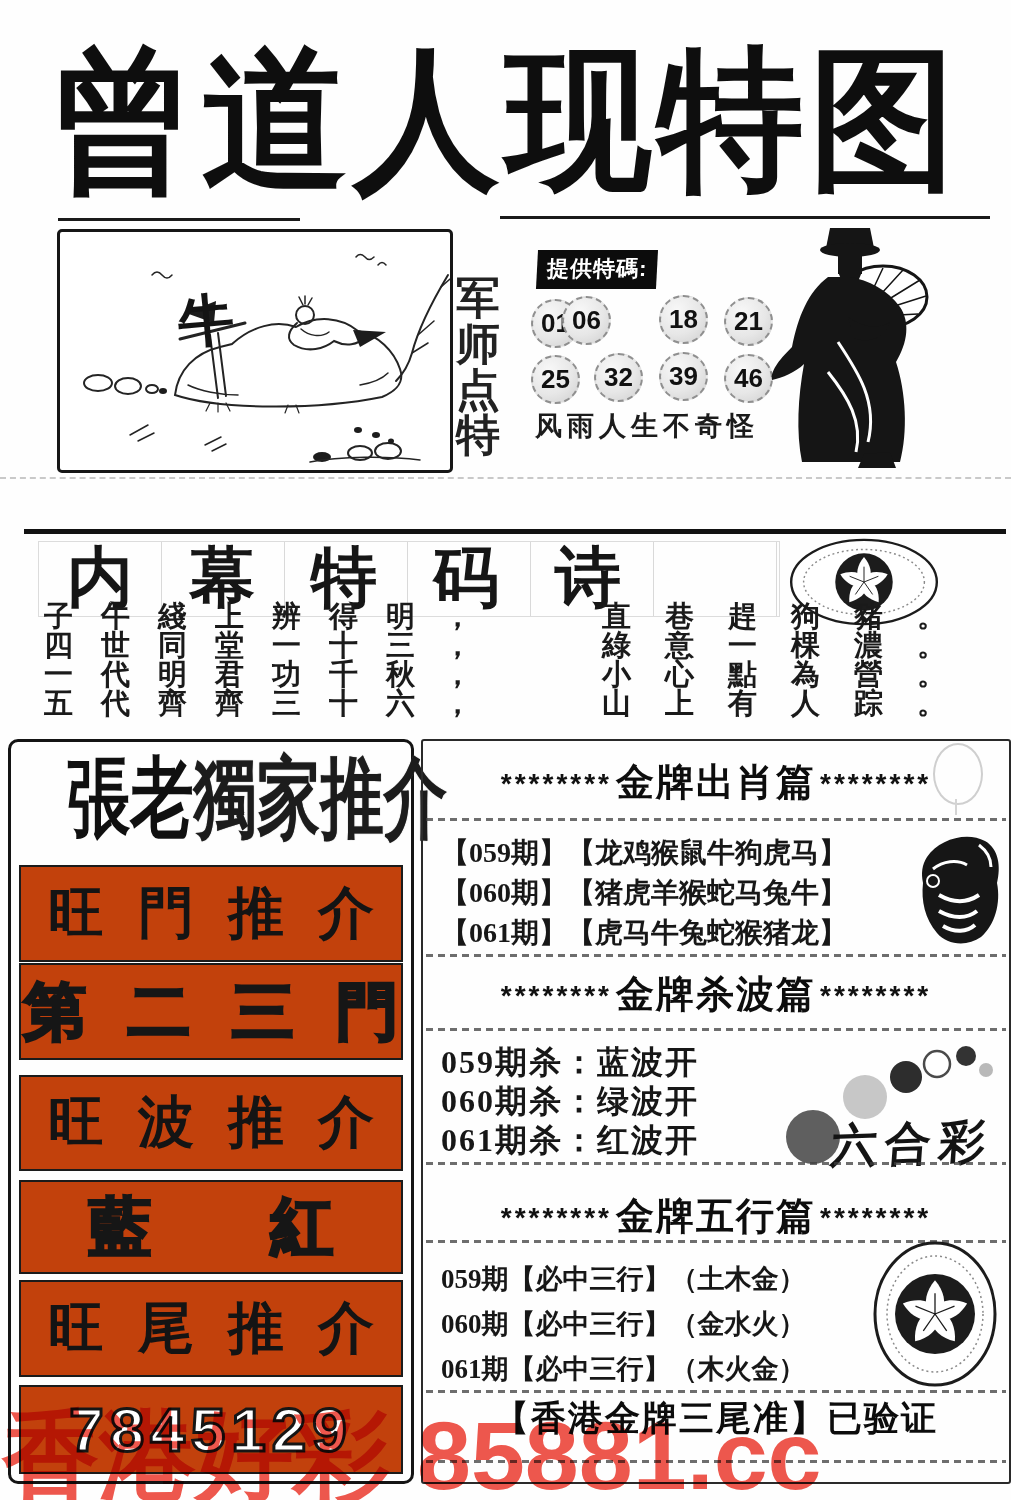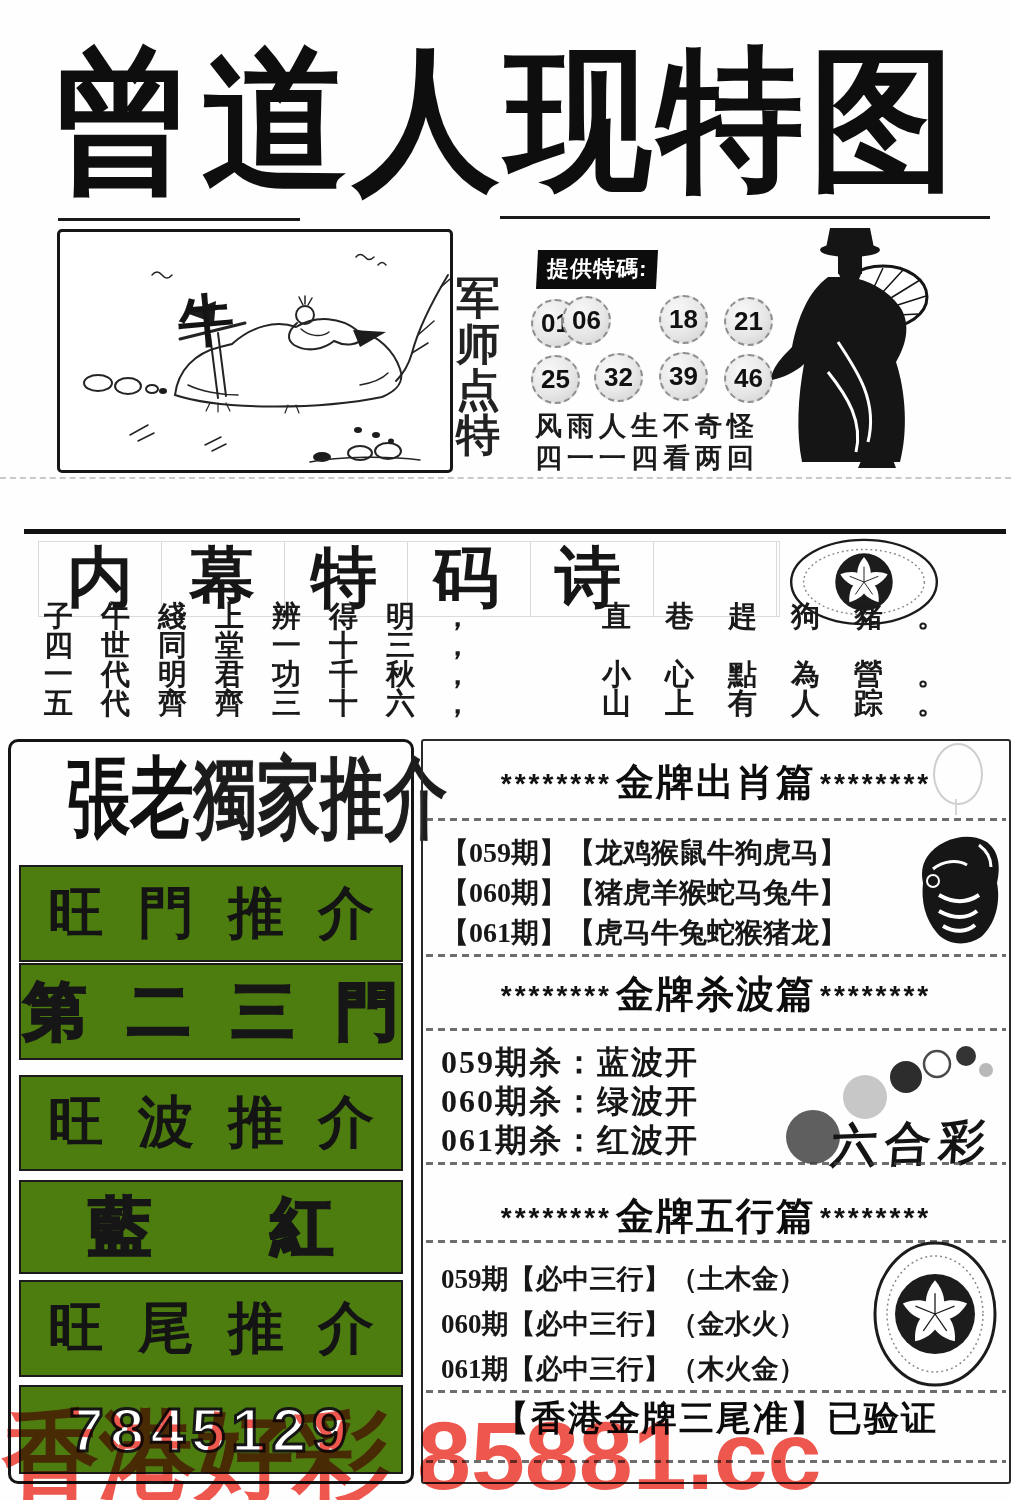--- a/index.html
+++ b/index.html
@@ -47,21 +47,21 @@
   .pl{left:0;letter-spacing:28px;}
   .pr{left:558px;letter-spacing:34px;}
 
   
   .left-panel{left:8px;top:739px;width:400px;height:739px;border:3.5px solid #141414;border-radius:10px;}
   .lp-title{position:absolute;top:6px;left:0;width:100%;text-align:center;white-space:nowrap;
     transform:scaleX(0.72);transform-origin:center top;
     font-family:"Liberation Sans",sans-serif;font-weight:900;font-size:88px;line-height:100px;color:#101010;}
   .lp-title .tex{color:#1c1c1c;text-shadow:0 0 1px #555;}
   .lp-row{position:absolute;left:8px;right:8px;border:2.5px solid #1b1b1b;
-    display:flex;align-items:center;justify-content:center;background:#4d7c0f;}
+    display:flex;align-items:center;justify-content:center;background:#c2410c;}
   .lp-solid{font-size:56px;font-weight:800;letter-spacing:34px;padding-left:34px;white-space:nowrap;color:#141414;}
   .lp-outline{font-size:62px;font-weight:800;letter-spacing:42px;padding-left:42px;white-space:nowrap;
     color:#ffffff;-webkit-text-stroke:3px #161616;text-shadow:0 0 1px #161616;}
   .lp-outline2{font-size:62px;font-weight:800;letter-spacing:120px;padding-left:120px;white-space:nowrap;
     color:#ffffff;-webkit-text-stroke:3px #161616;text-shadow:0 0 1px #161616;}
   .lp-num{font-family:"Liberation Sans",sans-serif;font-size:62px;font-weight:800;letter-spacing:6px;
     color:#ffffff;-webkit-text-stroke:3px #161616;text-shadow:0 0 1px #161616;}
 
   
   .right-panel{left:421px;top:739px;width:586px;height:741px;border:2.5px solid #2a2a2a;border-radius:3px;}
@@ -149,21 +149,20 @@
   <div class="abs numbers-header">提供特碼:</div>
   <div class="abs ball" style="left:531px;top:299px;">01</div>
   <div class="abs ball" style="left:562px;top:296px;">06</div>
   <div class="abs ball" style="left:659px;top:295px;">18</div>
   <div class="abs ball" style="left:724px;top:297px;">21</div>
   <div class="abs ball" style="left:531px;top:355px;">25</div>
   <div class="abs ball" style="left:594px;top:353px;">32</div>
   <div class="abs ball" style="left:659px;top:352px;">39</div>
   <div class="abs ball" style="left:724px;top:354px;">46</div>
   <div class="abs slogan" style="top:408px;">风雨人生不奇怪</div>
-  <div class="abs slogan" style="top:440px;">四一一四看两回</div>
 
   <svg class="abs" style="left:768px;top:222px;width:168px;height:252px;" viewBox="0 0 168 252">
     <ellipse cx="115" cy="75" rx="44" ry="31" fill="#ffffff" stroke="#151515" stroke-width="3"></ellipse>
     <g stroke="#151515" stroke-width="1.5">
       <path d="M92,95 L115,46 M92,95 L135,48 M92,95 L152,58 M92,95 L158,74 M92,95 L150,92"></path>
     </g>
     <path d="M62,6 L102,6 L106,26 L58,26 Z" fill="#151515"></path>
     <ellipse cx="82" cy="28" rx="30" ry="7" fill="#151515"></ellipse>
     <rect x="70" y="30" width="24" height="22" fill="#151515"></rect>
     <path d="M70,50 L94,50 L82,78 Z" fill="#151515"></path>
@@ -208,20 +207,21 @@
     </g>
   </svg>
 
   <div class="abs poem-block">
     <div class="poem-line">
       <span class="pl">子午綫上辨得明，</span>
       <span class="pr">直巷趕狗豬。</span>
     </div>
     <div class="poem-line">
       <span class="pl">四世同堂一十三，</span>
+      <span class="pr">綠意一棵濃。</span>
     </div>
     <div class="poem-line">
       <span class="pl">一代明君功千秋，</span>
       <span class="pr">小心點為營。</span>
     </div>
     <div class="poem-line">
       <span class="pl">五代齊齊三十六，</span>
       <span class="pr">山上有人踪。</span>
     </div>
   </div>

